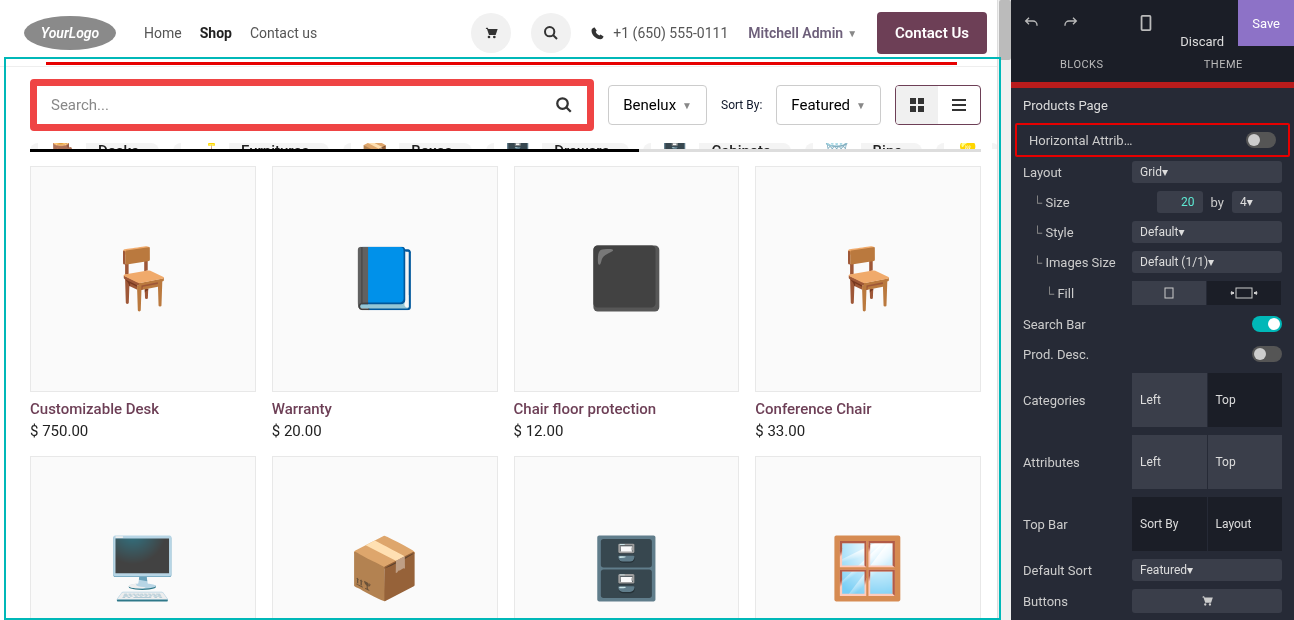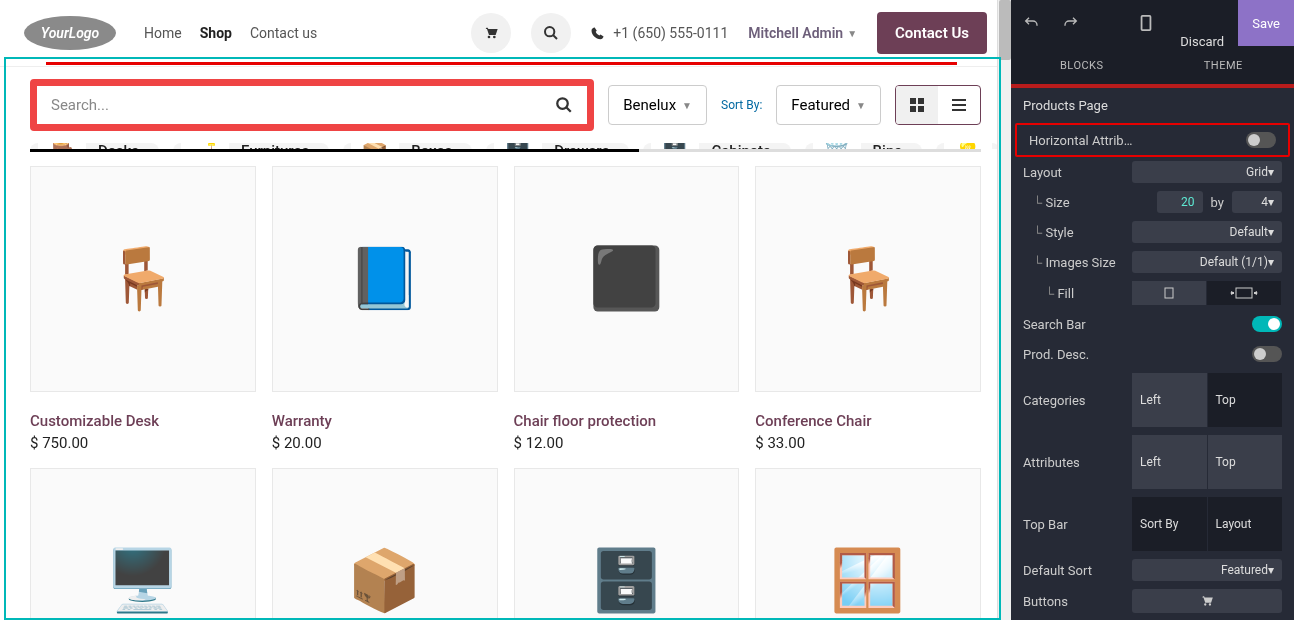--- a/index.html
+++ b/index.html
@@ -22,59 +22,59 @@
 .admin { color:#6d5f7a; font-weight:600; font-size:14px; cursor:pointer; display:flex; align-items:center; gap:4px;}
 .caret-down { font-size:10px; color:#888;}
 .contact-btn { background:#6d3f56; color:#fff; padding:12px 18px; border-radius:4px; font-weight:600; font-size:15px; cursor:pointer;}
 
 
 .toolbar { display:flex; padding: 12px 30px 12px 30px; gap:14px; align-items:center;}
 .search-box { flex:1; display:flex; align-items:flex-end; border:7px solid #ef4444; border-radius:4px; padding: 10px 14px; color:#888;}
 .search-box input { flex:1; border:none; outline:none; font-size:15px; color:#333;}
 .search-box input::placeholder { color:#888;}
 .dd { border:1px solid #ccc; border-radius:4px; padding:10px 14px; display:flex; align-items:center; gap:6px; font-size:15px; cursor:pointer;}
-.sort-label { font-size:12px; color:#0369a1;}
+.sort-label { font-size:12px; color:#0f172a;}
 .view-toggle { display:flex; border:1px solid #6d3f56; border-radius:4px; overflow:hidden;}
 .view-btn { width:42px; height:38px; display:flex;align-items:center;justify-content:center; cursor:pointer;}
 .view-btn.active { background:#f0f0f0;}
 
 
 .cats { display:flex; gap:14px; padding: 0 30px 6px; overflow:hidden;}
 .cat { display:flex; align-items:center; gap:12px; background:#f4f4f4; border-radius:10px; padding:8px 20px 8px 8px; cursor:pointer; flex-shrink:0;}
 .cat-img { width:48px; height:48px; background:#fff; border-radius:6px; display:flex;align-items:center;justify-content:center; font-size:22px;}
 .cat-label { font-size:15px; font-weight:500; color:#222;}
 .cat-underline { margin:0 30px 14px; display:flex;}
 .cat-underline .seg { height:3px; background:#ddd;}
 .cat-underline .seg.active { background:#000;}
 
 
 .products { display:grid; grid-template-columns: repeat(4, 1fr); gap: 16px; padding: 0 30px; }
 .product { display:flex; flex-direction:column;}
 .prod-img { width:100%; aspect-ratio: 1/1; border:1px solid #e8e8e8; display:flex;align-items:center;justify-content:center; background:#fafafa; font-size:60px; color:#888;}
-.prod-name { color:#6d3f56; font-size:15px; margin-top:20px; font-weight:500;}
+.prod-name { color:#6d3f56; font-size:15px; margin-top:8px; font-weight:500;}
 .prod-price { font-size:15px; margin-top:4px; color:#222;}
 
 
 .editor { width: 283px; background:#262a36; color:#ddd; display:flex; flex-direction:column; font-size:13px;}
 .editor-top { display:flex; align-items:center; height:46px; background:#1b1e27;}
 .ed-icon { width:40px;height:46px; display:flex;align-items:center;justify-content:center; cursor:pointer; color:#bbb;}
 .ed-top-sp { flex:1;}
 .ed-discard { padding:0 14px;height:46px;display:flex;align-items:center;cursor:pointer; color:#ddd;margin-top:37px;}
 .ed-save { padding:0 14px;height:46px;display:flex;align-items:center;cursor:pointer; background:#8d72c7; color:#fff;}
-.ed-tabs { display:flex; height:42px; background:#1b1e27; border-bottom:4px solid #b91c1c;}
+.ed-tabs { display:flex; height:42px; background:#1b1e27; border-bottom:6px solid #b91c1c;}
 .ed-tab { flex:1; display:flex;align-items:center;justify-content:center; font-size:11px; letter-spacing:0.5px; cursor:pointer; color:#bbb; text-transform:uppercase;}
 .ed-tab.active { color:#fff; border-bottom:2px solid #00b8b8;}
 .ed-section { padding:10px 12px; color:#ddd; font-weight:400;}
 .ed-row { display:flex; align-items:center; padding:4px 12px; min-height:30px; gap:8px;border-radius:9px;}
 .ed-row .lbl { flex:1; color:#ccc; white-space:nowrap; overflow:hidden; text-overflow:ellipsis;}
 .ed-row .sub { padding-left:10px;}
 .ed-row .sub::before { content:"└ "; color:#888;}
 .ed-row .sub2 { padding-left:22px;}
 .ed-row .sub2::before { content:"└ "; color:#888;}
-.ed-select { background:#3a3e4a; border:none; color:#ddd; padding:4px 8px; border-radius:3px; width:150px; font-size:12px; display:flex; justify-content:flex-end; align-items:center; cursor:pointer;}
+.ed-select { background:#3a3e4a; border:none; color:#ddd; padding:4px 8px; border-radius:3px; width:150px; font-size:12px; display:flex; justify-content:flex-start; align-items:center; cursor:pointer;}
 .ed-select.small { width:50px;}
 .ed-input { background:#3a3e4a; border:none; color:#5eead4; padding:4px 8px; border-radius:3px; width:46px; font-size:12px; text-align:right;}
 .toggle { width:30px; height:16px; border-radius:8px; background:#555; position:relative; cursor:pointer;}
 .toggle::after { content:""; width:12px;height:12px;border-radius:50%;background:#ccc;position:absolute;top:2px;left:2px;}
 .toggle.on { background:#00b8b8;}
 .toggle.on::after { left:16px; background:#fff;}
 .seg-btns { display:flex; width:150px;}
 .seg-btn { flex:1; background:#3a3e4a; color:#ddd; padding:20px 8px; font-size:12px; cursor:pointer; border-right:1px solid #262a36; text-align:left;}
 .seg-btn:last-child{border-right:none;}
 .seg-btn.active { background:#1b1e27;}

